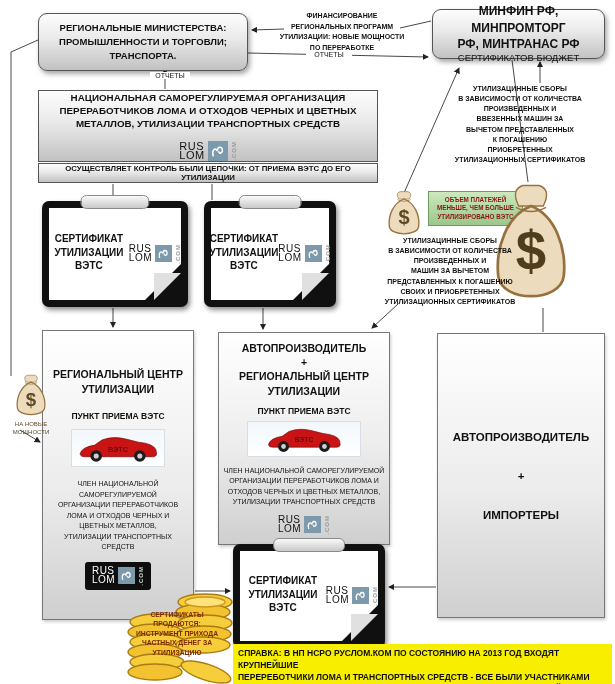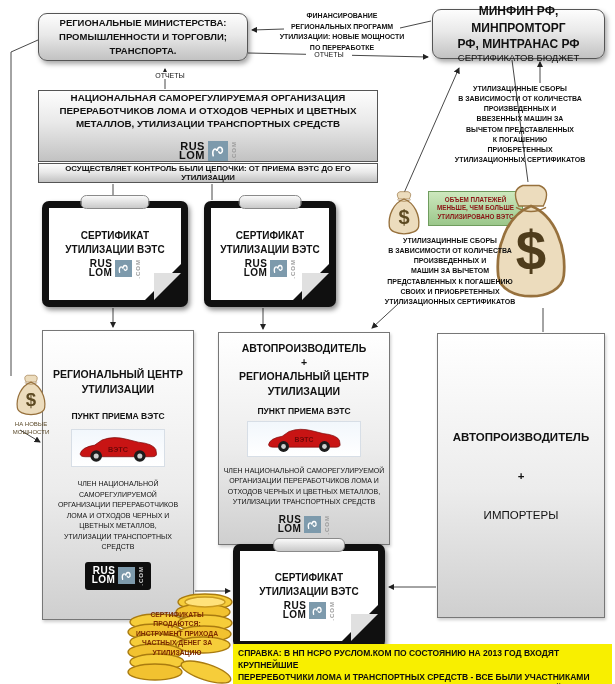--- a/index.html
+++ b/index.html
@@ -19,32 +19,32 @@
   svg.overlay{position:absolute;left:0;top:0;z-index:1;pointer-events:none;}
   .z2{z-index:2;} .z3{z-index:3;}
 
   .lbl-small{font-size:7px;font-weight:600;line-height:1.5;}
   .whitebg{background:#fff;padding:0 2px;}
 
   
   .clipboard{position:absolute;background:#101010;border-radius:7px;z-index:2;
              box-shadow:2px 3px 5px rgba(0,0,0,.45);}
   .paper{position:absolute;left:7px;top:7px;right:7px;bottom:7px;background:#fff;
-         display:flex;flex-direction:column;align-items:center;justify-content:center;}
+         display:flex;flex-direction:row;align-items:center;justify-content:center;}
   .clip{position:absolute;top:-6px;left:50%;transform:translateX(-50%);width:46%;height:12px;
         background:linear-gradient(180deg,#fafafa,#c9c9c9);border:1px solid #8a8a8a;border-radius:6px;z-index:3;}
   .curl-b{position:absolute;right:0;bottom:0;width:0;height:0;
           border-bottom:36px solid #101010;border-left:36px solid transparent;}
   .curl-w{position:absolute;right:0;bottom:0;width:0;height:0;
           border-top:27px solid #e0e0e0;border-right:27px solid transparent;}
   .cert-title{font-size:10px;font-weight:bold;line-height:1.35;text-align:center;margin-bottom:3px;}
 
   
   .ruslom{display:flex;align-items:center;gap:3px;}
-  .rl-txt{font-weight:bold;line-height:.88;letter-spacing:.5px;font-size:11px;text-align:right;}
+  .rl-txt{font-weight:normal;line-height:.88;letter-spacing:.5px;font-size:11px;text-align:left;}
   .rl-sq{width:20px;height:20px;background:#7d9aac;display:flex;align-items:center;justify-content:center;}
   .rl-com{font-size:6px;color:#9a9a9a;writing-mode:vertical-rl;transform:rotate(180deg);letter-spacing:1px;font-weight:bold;}
   .ruslom.sm .rl-txt{font-size:10px;} .ruslom.sm .rl-sq{width:17px;height:17px;}
   .ruslom.inv{background:#0e0e0e;padding:4px 7px;border-radius:3px;}
   .ruslom.inv .rl-txt{color:#fff;} .ruslom.inv .rl-com{color:#ddd;}
 
   
   .badge{background:linear-gradient(180deg,#cde8bd,#9bc78b);border:1px solid #6f9c5e;
          color:#8b1515;font-weight:bold;font-size:6.3px;line-height:1.35;text-align:center;
          display:flex;align-items:center;justify-content:center;z-index:2;}
@@ -82,21 +82,21 @@
       <line x1="398" y1="304" x2="372" y2="328" marker-end="url(#ah)"></line>
       <line x1="113" y1="184" x2="113" y2="200"></line>
       <line x1="212" y1="184" x2="212" y2="200"></line>
       <line x1="113" y1="308" x2="113" y2="327" marker-end="url(#ah)"></line>
       <line x1="263" y1="308" x2="263" y2="329" marker-end="url(#ah)"></line>
       <line x1="436" y1="587" x2="389" y2="587" marker-end="url(#ah)"></line>
       <line x1="195" y1="591" x2="230" y2="591" marker-end="url(#ah)"></line>
     </g>
   </svg>
 
-  <div class="abs gbox rounded z2 ctr" style="left:38px;top:13px;width:210px;height:48px;display:flex;align-items:center;justify-content:center;">
+  <div class="abs gbox rounded z2 ctr" style="left:38px;top:13px;width:210px;height:58px;display:flex;align-items:center;justify-content:center;">
     <div class="pre" style="font-size:9.5px;font-weight:bold;line-height:1.45;">РЕГИОНАЛЬНЫЕ МИНИСТЕРСТВА:
 ПРОМЫШЛЕННОСТИ И ТОРГОВЛИ;
 ТРАНСПОРТА.</div>
   </div>
 
   <div class="abs gbox rounded z2 ctr" style="left:432px;top:9px;width:173px;height:50px;display:flex;flex-direction:column;align-items:center;justify-content:center;">
     <div class="pre" style="font-size:12px;font-weight:bold;line-height:1.35;">МИНФИН РФ, МИНПРОМТОРГ
 РФ, МИНТРАНАС РФ</div>
     <div style="font-size:9.5px;line-height:1.35;">СЕРТИФИКАТОВ БЮДЖЕТ</div>
   </div>
@@ -279,21 +279,21 @@
             <path d="M4 16 C2 8 7 5 9 10 C9.5 4 15 4 15.5 9 C16 13 12 14 11 11" fill="none" stroke="#fff" stroke-width="2" stroke-linecap="round"></path>
           </svg>
       </div>
       <div class="rl-com">.COM</div>
     </div>
   </div>
 
   <div class="abs bigbox z2 ctr" style="left:437px;top:333px;width:168px;height:285px;display:flex;flex-direction:column;align-items:center;justify-content:center;gap:27px;">
     <div style="font-size:11.5px;font-weight:bold;">АВТОПРОИЗВОДИТЕЛЬ</div>
     <div style="font-size:11.5px;font-weight:bold;">+</div>
-    <div style="font-size:11.5px;font-weight:normal;">ИМПОРТЕРЫ</div>
+    <div style="font-size:11.5px;font-weight:bold;">ИМПОРТЕРЫ</div>
   </div>
 
   <div class="abs z2" style="left:12px;top:374px;width:38px;height:46px;">
     <svg width="38" height="46" viewBox="0 0 60 74">
       <path d="M22 13 Q17 4 24 2 L36 2 Q43 4 38 13 Z" fill="#ecdcbd" stroke="#97713d"></path>
       <path d="M30 13 C14 19 6 38 8 54 C10 69 50 69 52 54 C54 38 46 19 30 13 Z" fill="#ecdcbd" stroke="#97713d" stroke-width="2"></path>
       <path d="M20 14 Q30 19 40 14" stroke="#97713d" fill="none"></path>
       <text x="30" y="51" font-size="30" font-weight="bold" fill="#5d4a22" text-anchor="middle">$</text>
     </svg>
   </div>

